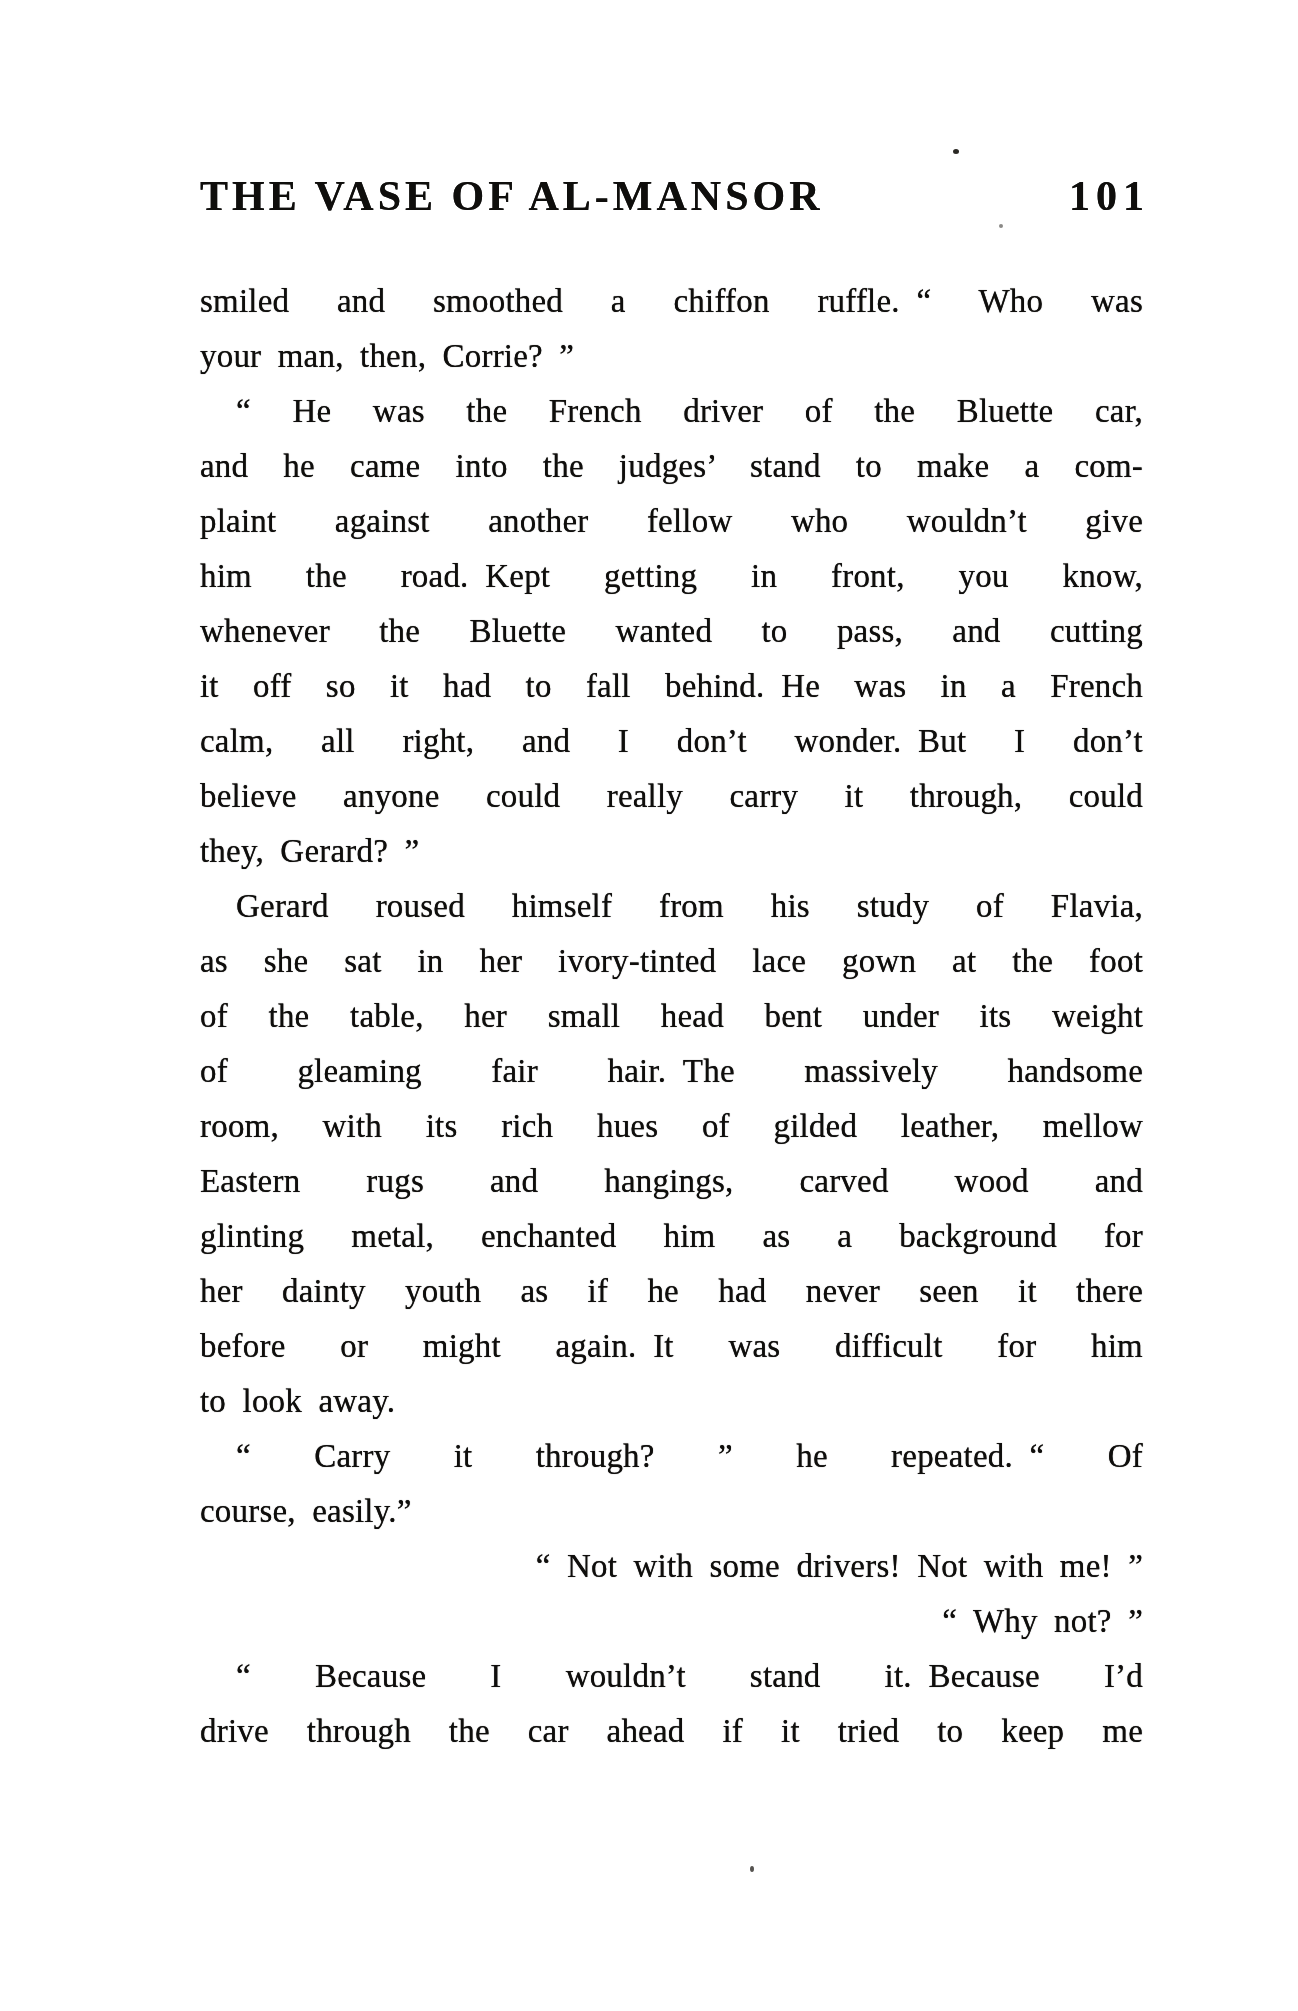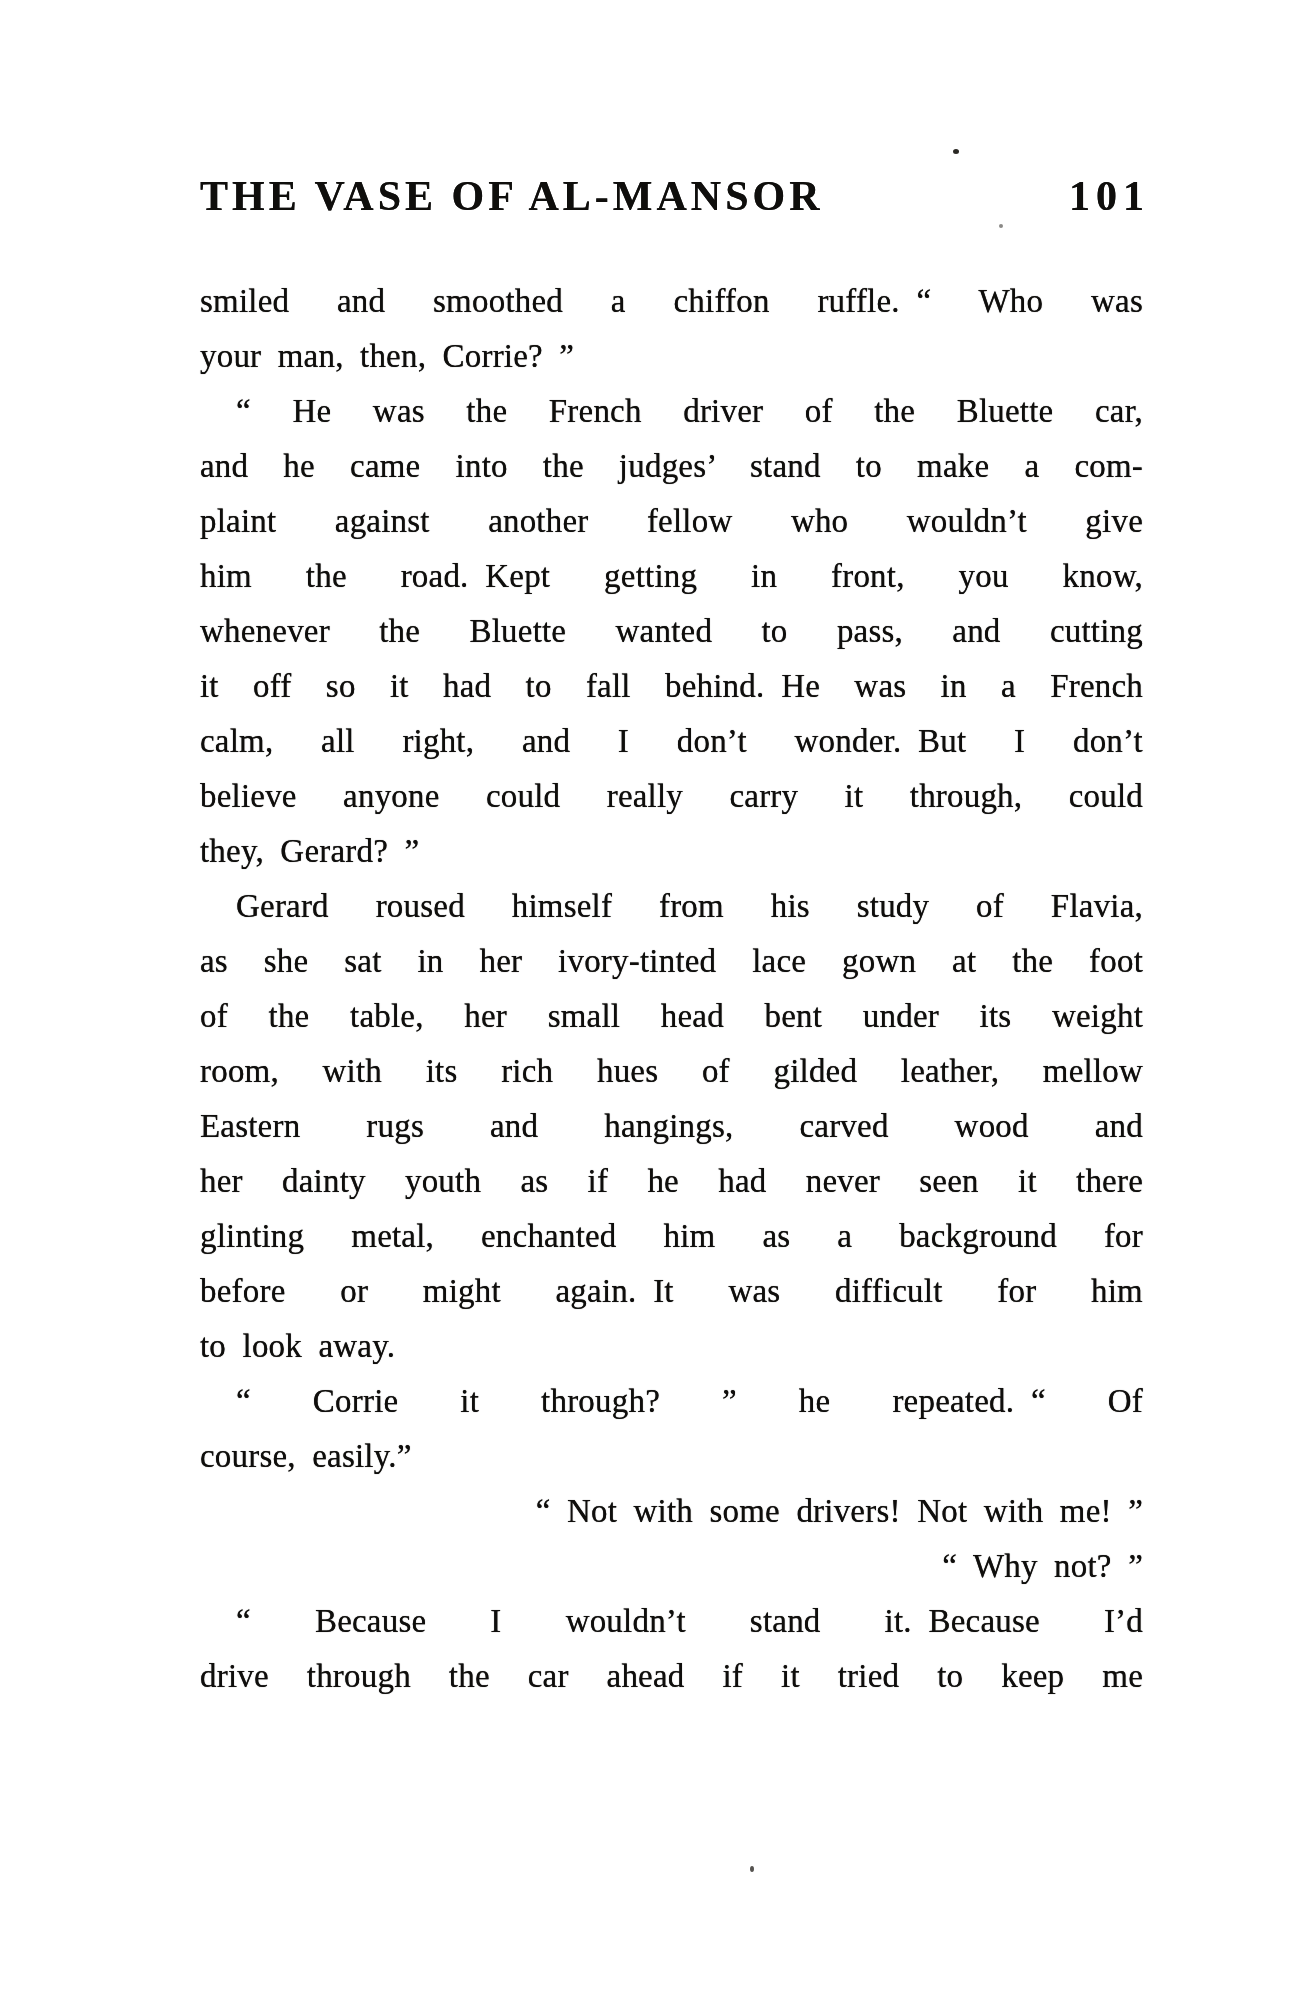--- a/index.html
+++ b/index.html
@@ -99,27 +99,28 @@
       <div class="line fill">plaint against another fellow who wouldn’t give</div>
       <div class="line fill">him the road. Kept getting in front, you know,</div>
       <div class="line fill">whenever the Bluette wanted to pass, and cutting</div>
       <div class="line fill">it off so it had to fall behind. He was in a French</div>
       <div class="line fill">calm, all right, and I don’t wonder. But I don’t</div>
       <div class="line fill">believe anyone could really carry it through, could</div>
       <div class="line">they, Gerard? ”</div>
       <div class="line indent fill">Gerard roused himself from his study of Flavia,</div>
       <div class="line fill">as she sat in her ivory-tinted lace gown at the foot</div>
       <div class="line fill">of the table, her small head bent under its weight</div>
+      <div class="line fill">of gleaming fair hair. The massively handsome</div>
       <div class="line fill">room, with its rich hues of gilded leather, mellow</div>
       <div class="line fill">Eastern rugs and hangings, carved wood and</div>
+      <div class="line fill">glinting metal, enchanted him as a background for</div>
       <div class="line fill">her dainty youth as if he had never seen it there</div>
-      <div class="line fill">glinting metal, enchanted him as a background for</div>
       <div class="line fill">before or might again. It was difficult for him</div>
       <div class="line">to look away.</div>
-      <div class="line indent fill">“ Corrie it through? ” he repeated. “ Of</div>
+      <div class="line indent fill">“ Carry it through? ” he repeated. “ Of</div>
       <div class="line">course, easily.”</div>
       <div class="line indent">“ Not with some drivers! Not with me! ”</div>
       <div class="line indent">“ Why not? ”</div>
       <div class="line indent fill">“ Because I wouldn’t stand it. Because I’d</div>
       <div class="line fill">drive through the car ahead if it tried to keep me</div>
     </div>
 
   <div class="speck s1"></div>
   <div class="speck s2"></div>
   <div class="speck s3"></div>

